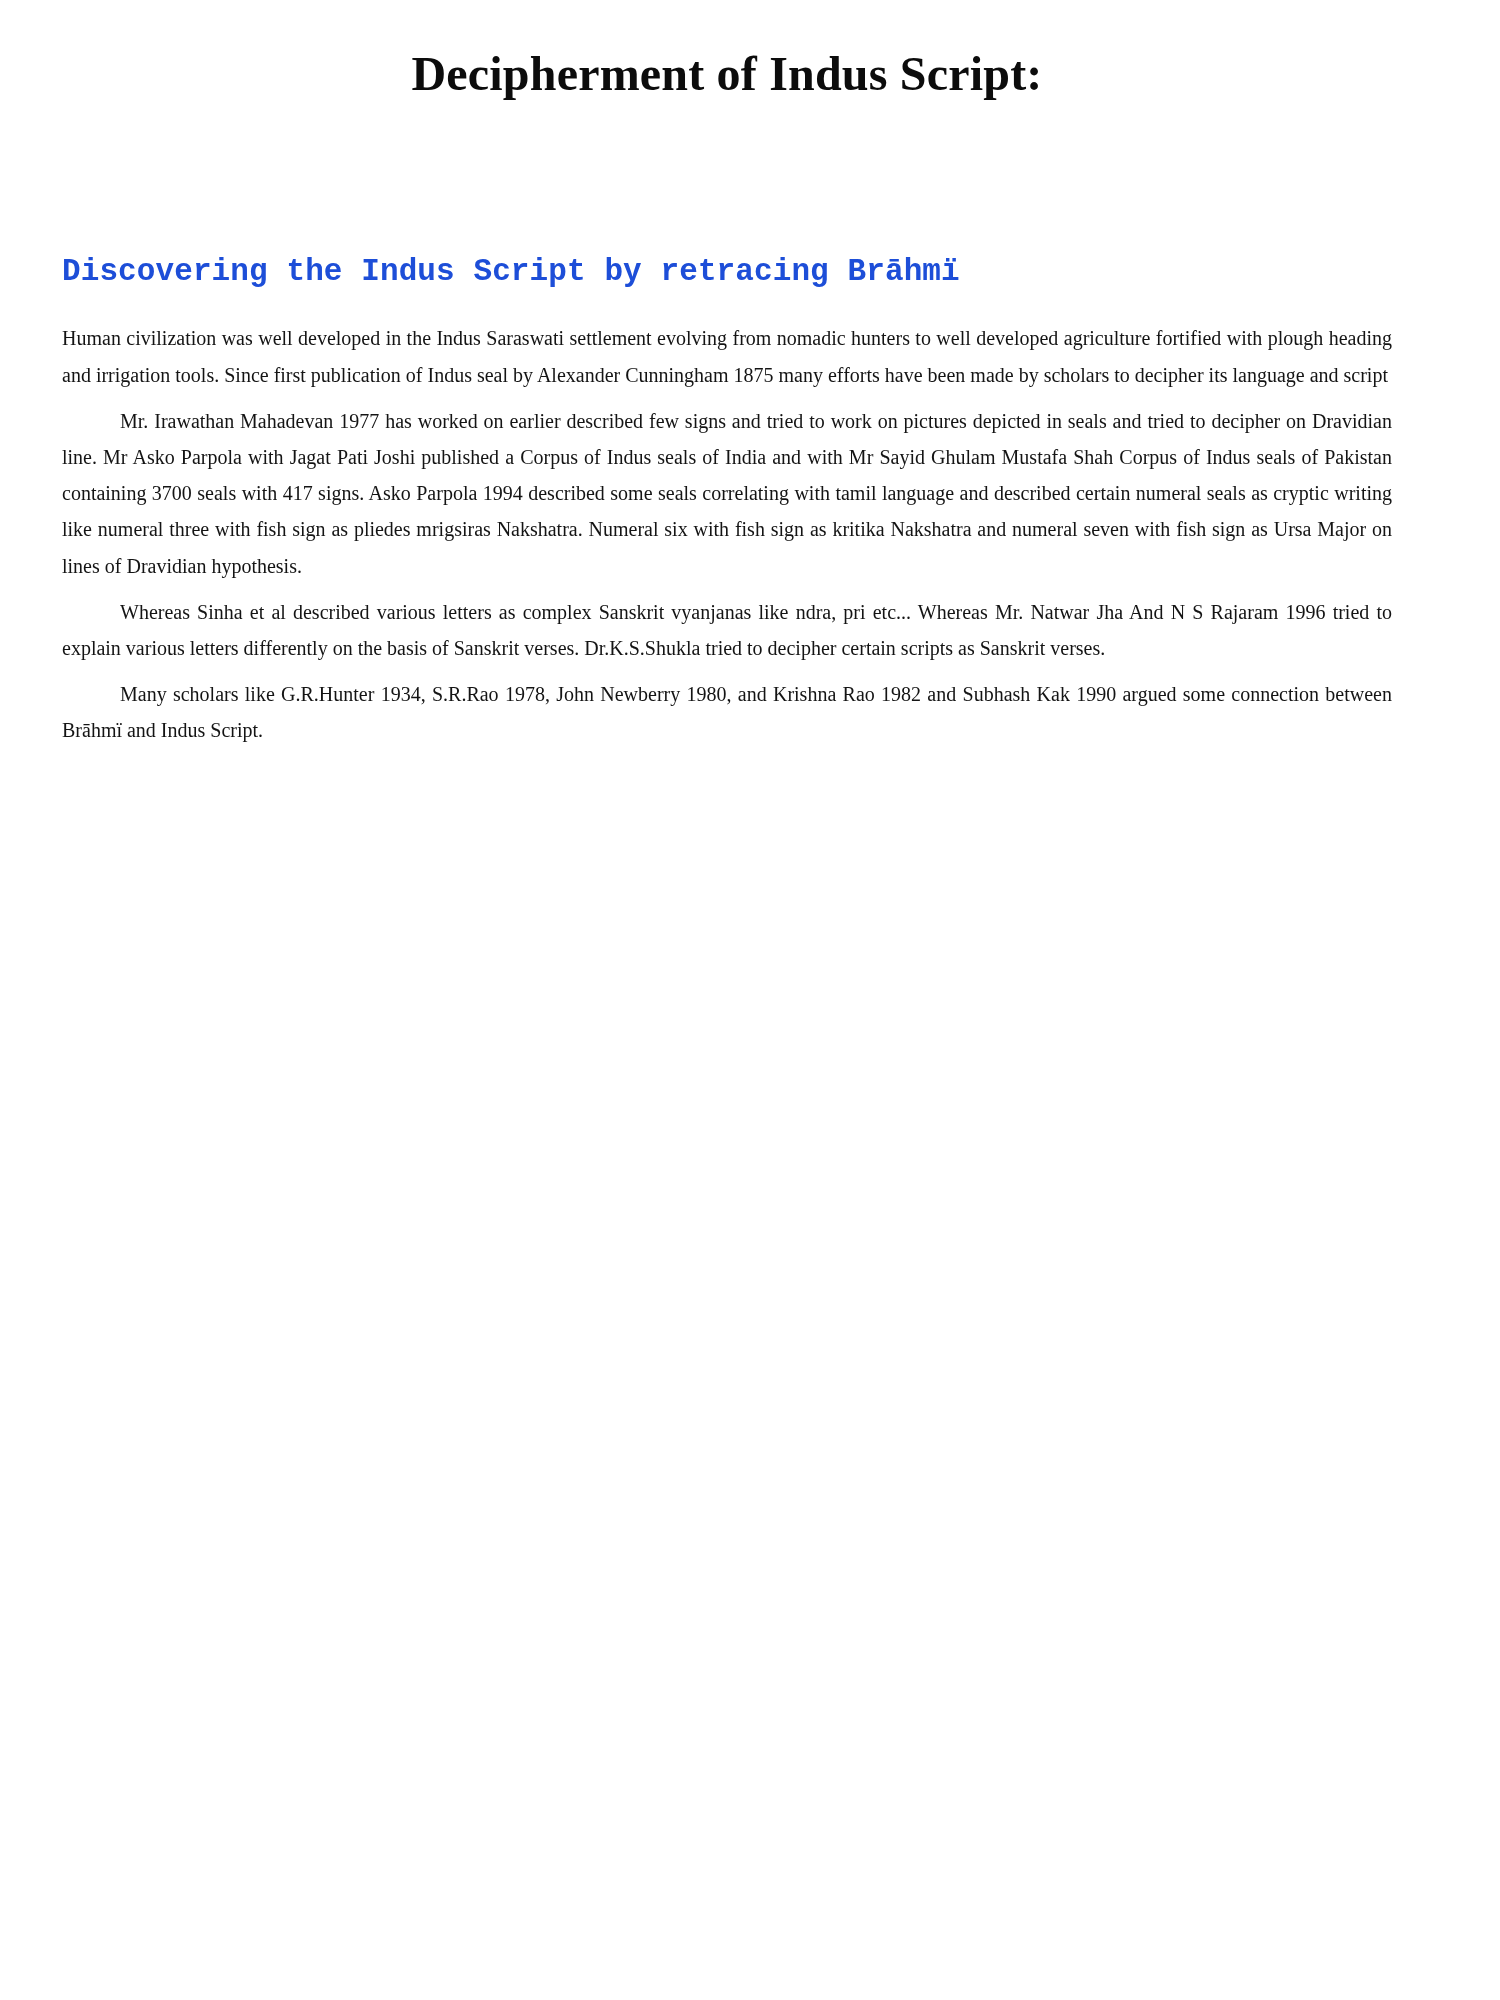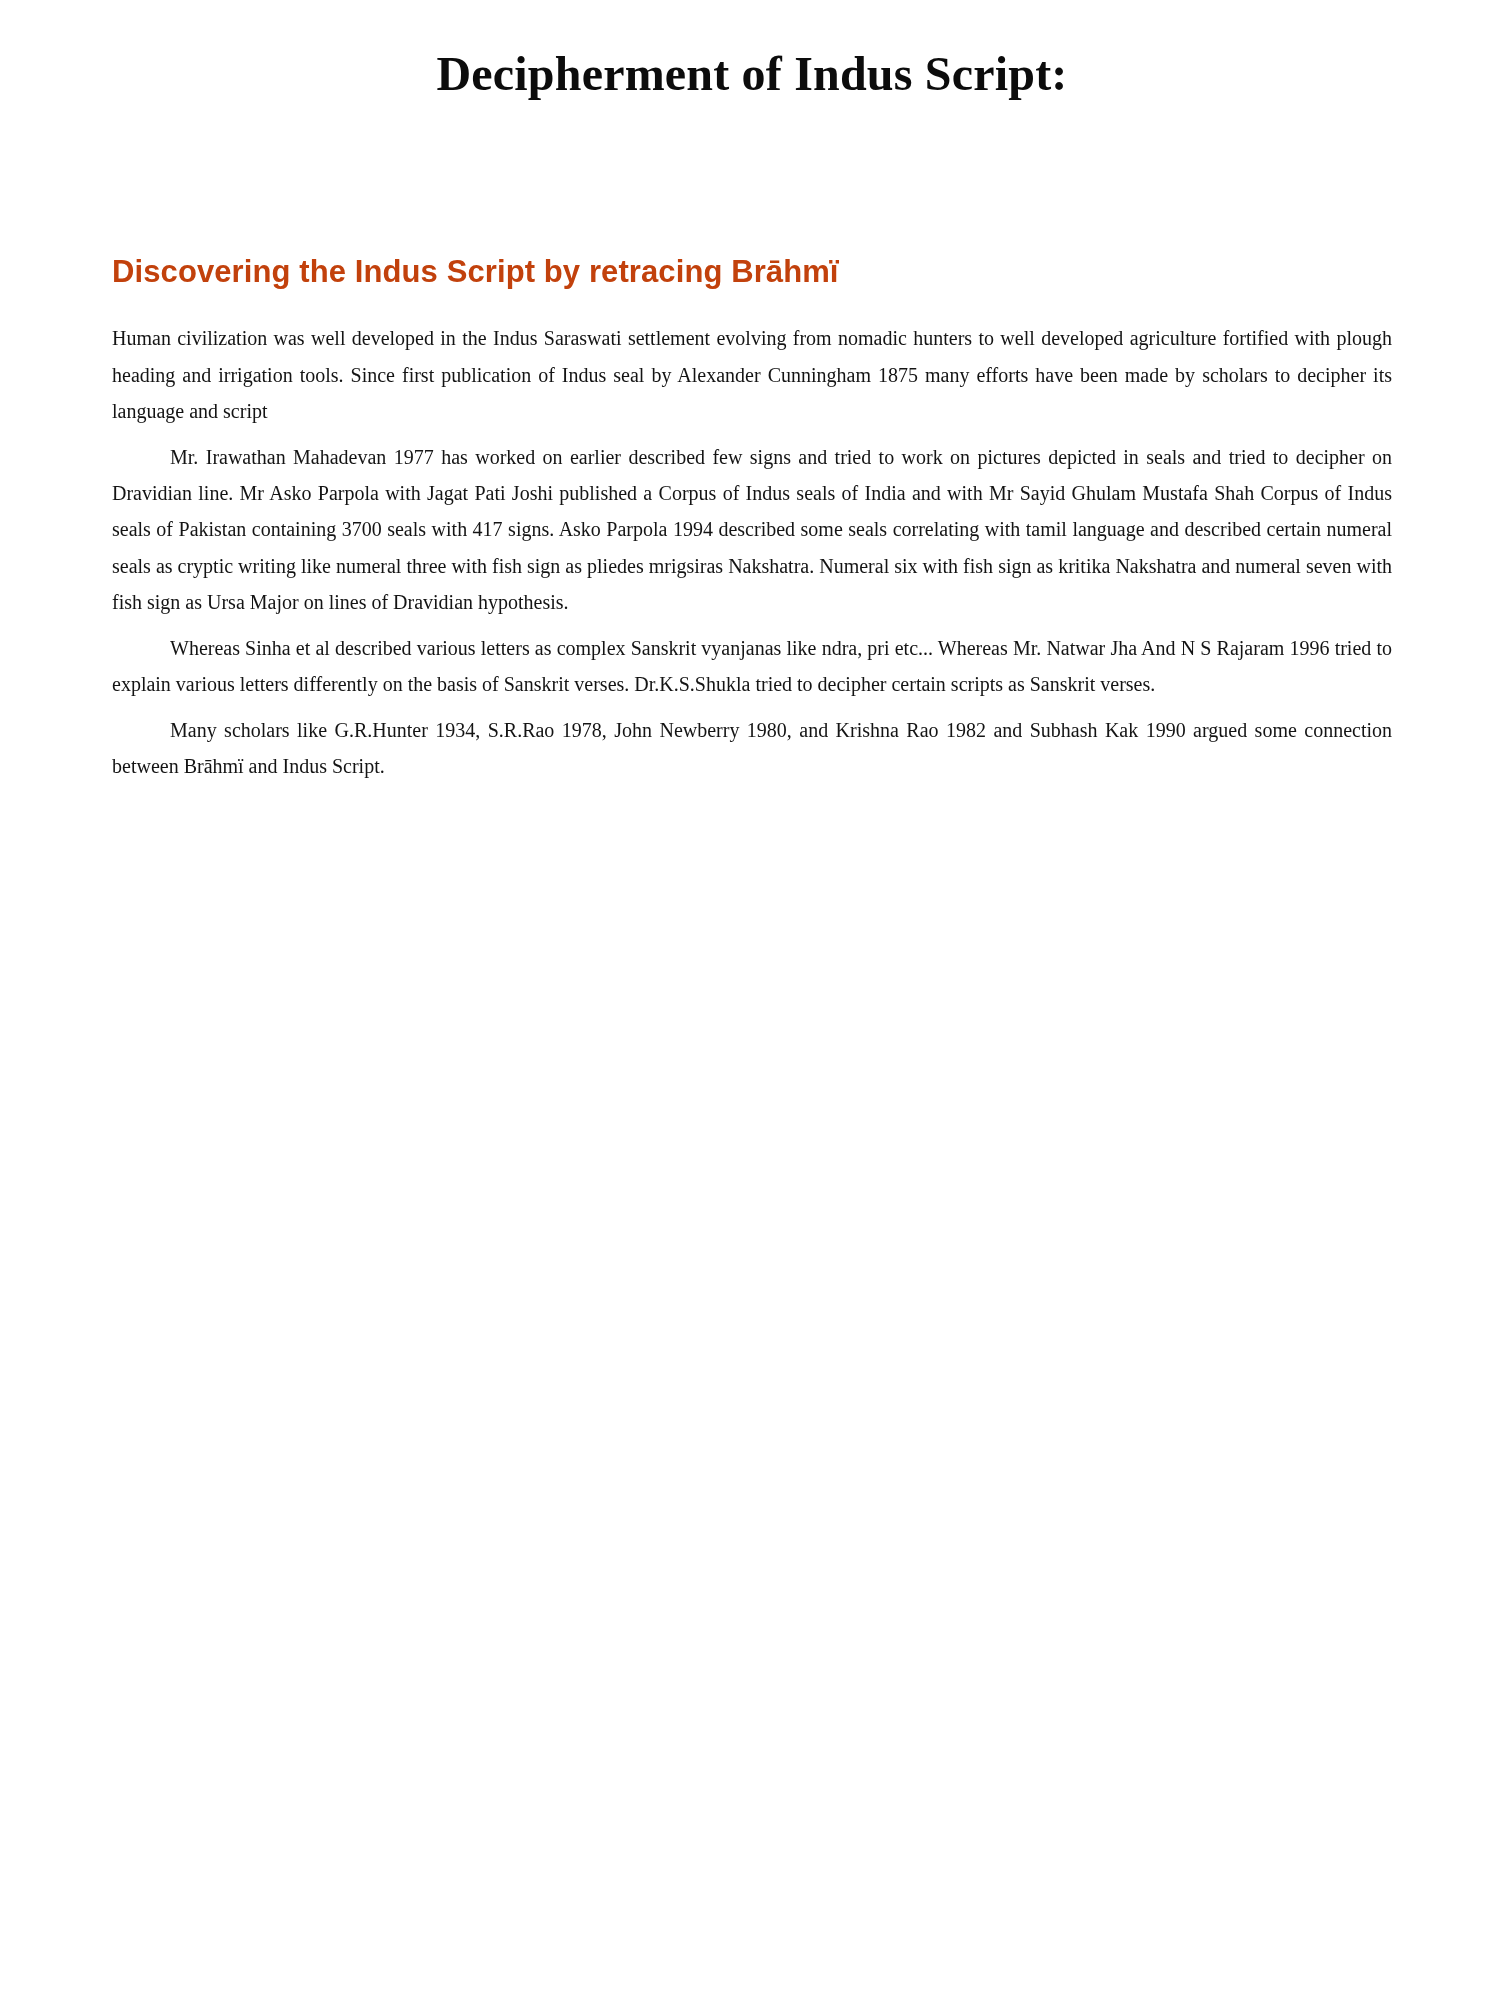--- a/index.html
+++ b/index.html
@@ -12,40 +12,40 @@
     height: 2000px;
     font-family: "Liberation Serif", serif;
     color: #101010;
     overflow: hidden;
   }
   .page {
     position: relative;
     width: 1500px;
     height: 2000px;
     box-sizing: border-box;
-    padding: 28px 108px 0 112px;
+    padding: 28px 108px 0 62px;
     background: #ffffff;
   }
   .doc-title {
     font-family: "Liberation Serif", serif;
     font-weight: bold;
     font-size: 48px;
     letter-spacing: 0.2px;
     text-align: center;
     margin: 18px 0 0 0;
     line-height: 1.15;
     color: #0c0c0c;
   }
   .section-heading {
-    font-family: Liberation Sans, sans-serif;
+    font-family: Liberation Mono, monospace;
     font-weight: bold;
     font-size: 31px;
     margin: 152px 0 0 0;
     line-height: 1.2;
-    color: #c2410c;
+    color: #1d4ed8;
     letter-spacing: 0.1px;
   }
   p.body-text {
     font-family: "Liberation Serif", serif;
     font-size: 20px;
     line-height: 1.81;
     text-align: justify;
     text-justify: inter-word;
     margin: 0;
     color: #141414;

